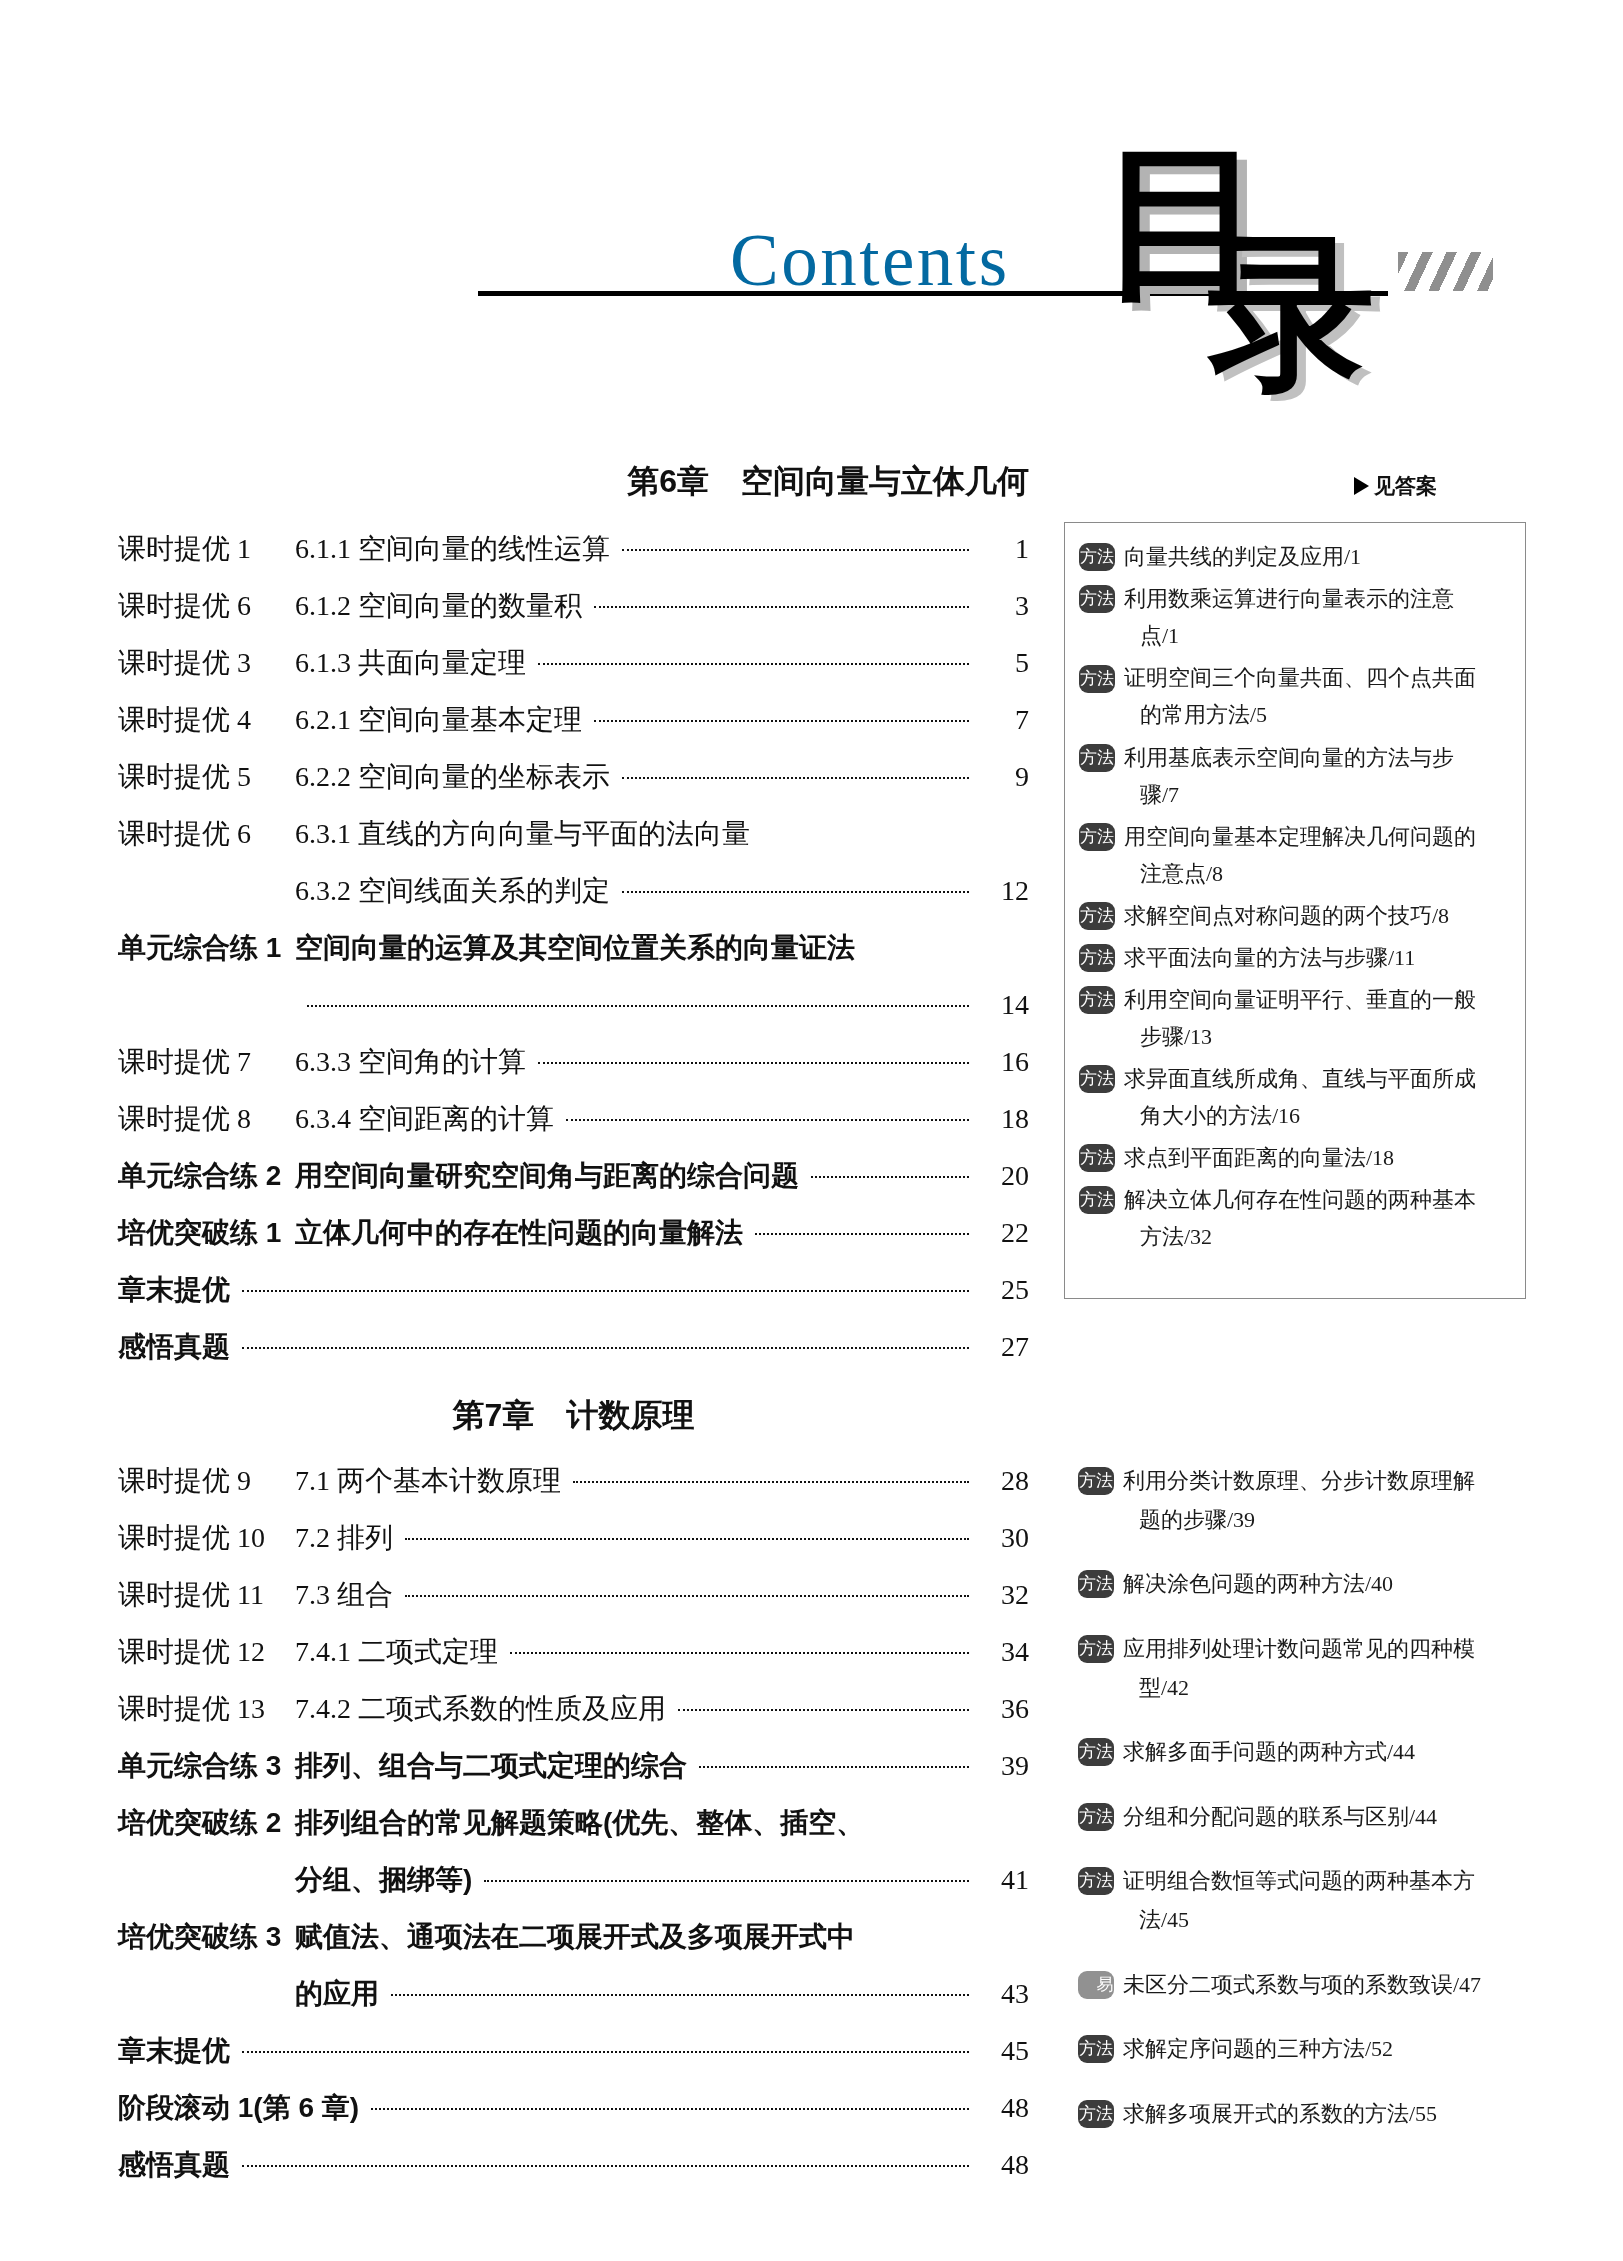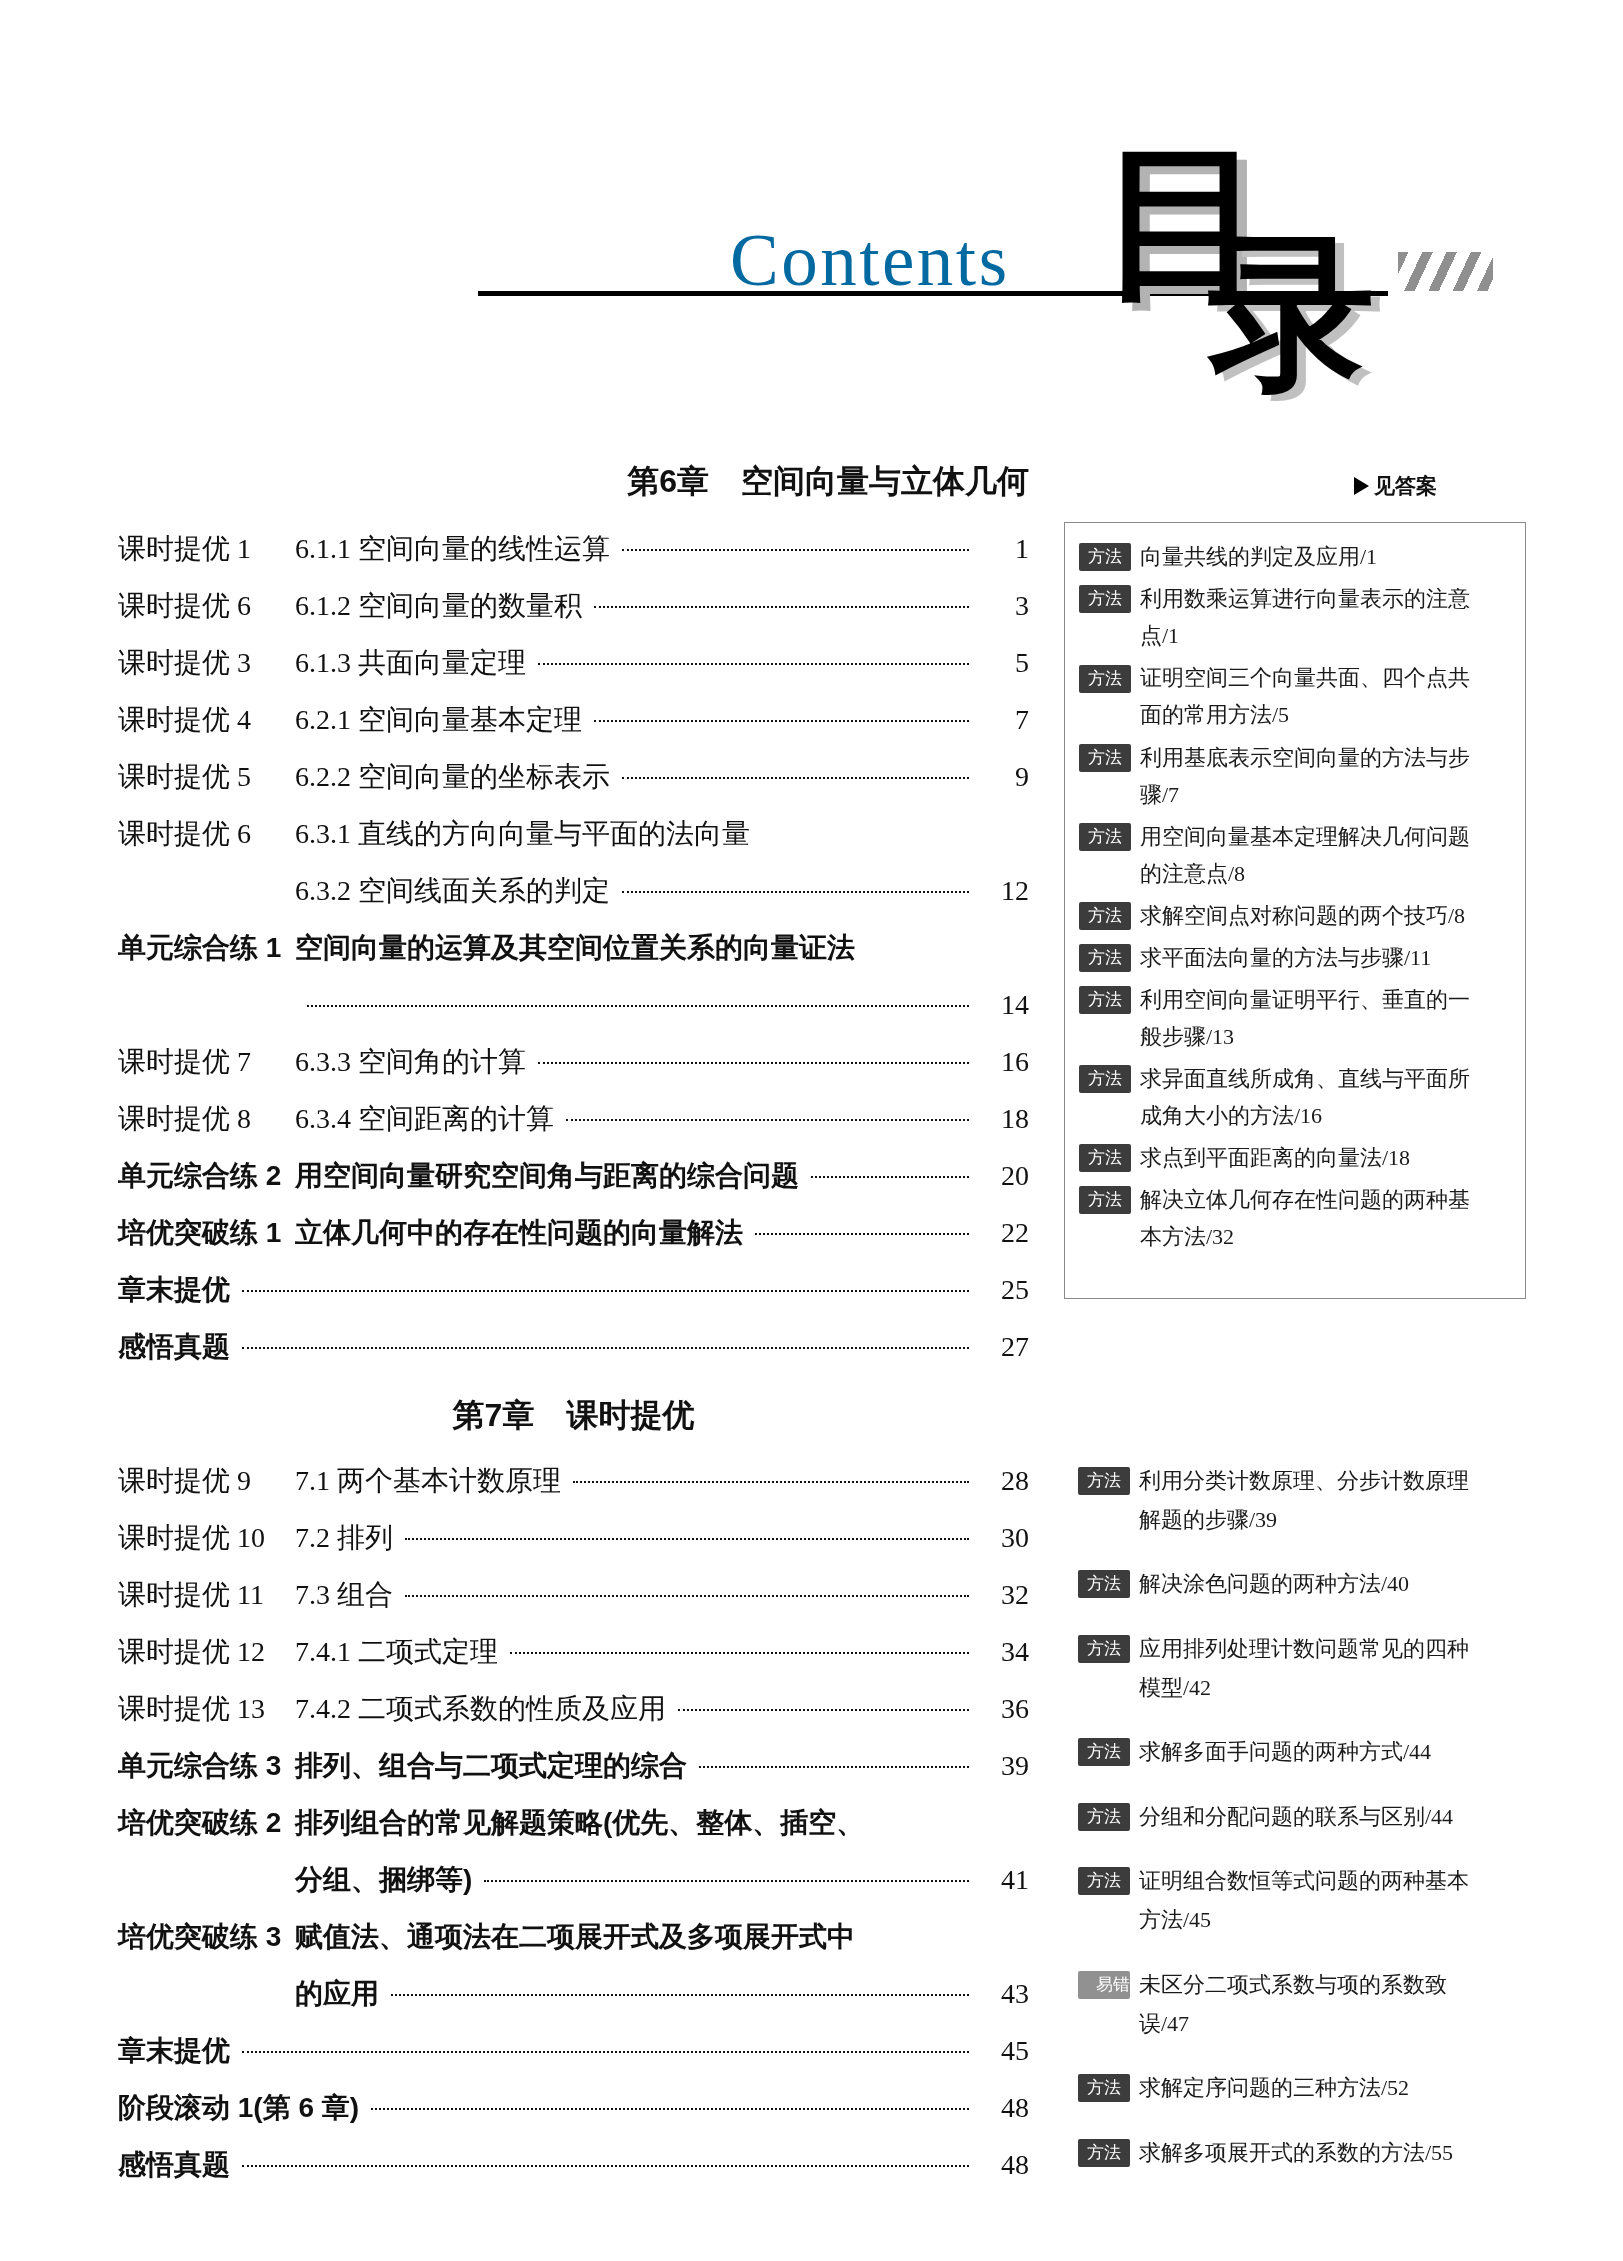--- a/index.html
+++ b/index.html
@@ -46,23 +46,23 @@
   .leader { flex:1; align-self:center; height:0; border-bottom:2.9px dotted #111; margin:0 9px 0 11.5px; position:relative; top:1.9px; min-width:19px; }
   .page-num { flex:none; width:51px; text-align:right; font-family:"Liberation Serif", serif; font-weight:400; }
 
   
   .tips { position:absolute; left:1064px; width:462px; font-size:22px; line-height:37px; font-family:"Liberation Serif", serif; color:#1a1a1a; }
   #ch6-tips { top:522px; border:1.3px solid #8a8a8a; padding:15.3px 38px 11.5px 14px; min-height:777px; }
   #ch7-tips { top:1458px; padding:2.5px 38px 2.5px 14px; line-height:39px; }
   .tip { padding-left:61px; text-indent:-61px; margin-bottom:5.1px; }
   #ch7-tips .tip { margin-bottom:25.5px; }
   .badge {
-    display:inline-block; text-indent:0; width:52px; height:28px; line-height:28px; text-align:center;
+    display:inline-block; text-indent:0; width:36px; height:28px; line-height:28px; text-align:center;
     background:#3c3c3c; color:#fff; font-size:17px; font-family:"Liberation Sans", sans-serif;
-    border-radius:2px; margin-right:9px; vertical-align:middle; position:relative; top:-1.9px; font-weight:400;
+    border-radius:9px; margin-right:9px; vertical-align:middle; position:relative; top:-1.9px; font-weight:400;
   }
   .badge.err { background:#919191;padding-left:18px; }
 </style>
 </head>
 <body>
 
 <div class="page">
 
   <span class="contents-word">Contents</span>
   <div class="header-rule"></div>
@@ -166,21 +166,21 @@
       <div class="tip"><span class="badge">方法</span><span class="tip-text">利用基底表示空间向量的方法与步骤/7</span></div>
       <div class="tip"><span class="badge">方法</span><span class="tip-text">用空间向量基本定理解决几何问题的注意点/8</span></div>
       <div class="tip"><span class="badge">方法</span><span class="tip-text">求解空间点对称问题的两个技巧/8</span></div>
       <div class="tip"><span class="badge">方法</span><span class="tip-text">求平面法向量的方法与步骤/11</span></div>
       <div class="tip"><span class="badge">方法</span><span class="tip-text">利用空间向量证明平行、垂直的一般步骤/13</span></div>
       <div class="tip"><span class="badge">方法</span><span class="tip-text">求异面直线所成角、直线与平面所成角大小的方法/16</span></div>
       <div class="tip"><span class="badge">方法</span><span class="tip-text">求点到平面距离的向量法/18</span></div>
       <div class="tip"><span class="badge">方法</span><span class="tip-text">解决立体几何存在性问题的两种基本方法/32</span></div>
     </aside>
 
-  <h2 class="chapter-title" id="ch7-title">第7章　课时提优</h2>
+  <h2 class="chapter-title" id="ch7-title">第7章　计数原理</h2>
   <div class="entries" id="ch7-entries">
       <div class="row">
         <span class="label">课时提优 9</span>
         <span class="text">7.1 两个基本计数原理</span>
         <span class="leader"></span>
         <span class="page-num">28</span>
       </div>
       <div class="row">
         <span class="label">课时提优 10</span>
         <span class="text">7.2 排列</span>

